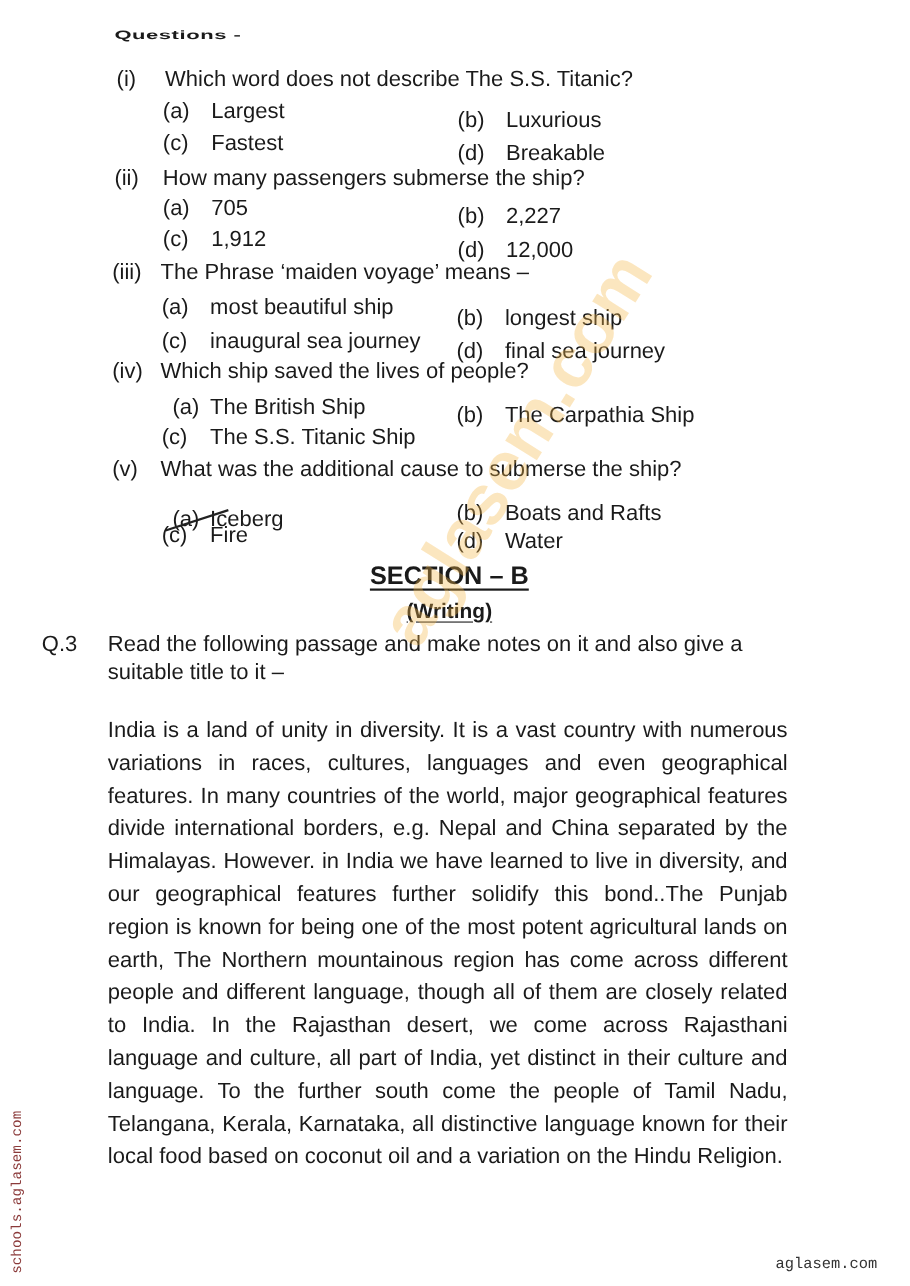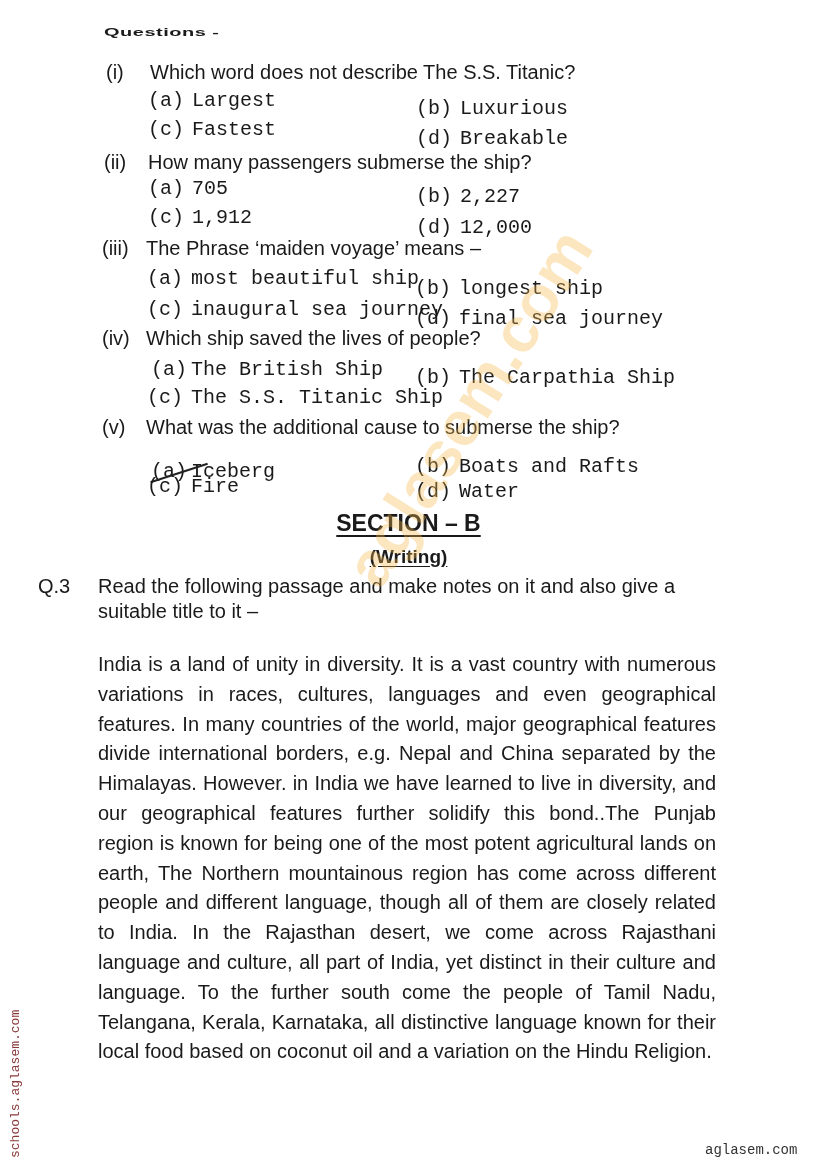--- a/index.html
+++ b/index.html
@@ -9,21 +9,21 @@
   }
   .page { position: absolute; left: 0; top: 0; width: 827px; height: 1145px; }
   .heading-cut {
     position: absolute; left: 104px; top: 18px; font-size: 20px; font-weight: bold;
     letter-spacing: 0.5px; transform: scaleY(0.55); transform-origin: bottom;
     line-height: 1;
   }
   .q { position: absolute; font-size: 20px; line-height: 24px; white-space: nowrap; }
   .q .num { position: absolute; left: 0; top: 0; }
   .q .text { position: absolute; left: 44px; top: 0; }
-  .opt { position: absolute; font-size: 20px; line-height: 24px; white-space: nowrap; font-family: Liberation Mono, monospace; }
+  .opt { position: absolute; font-size: 20px; line-height: 24px; white-space: nowrap; }
   .opt .lbl { display: inline-block; width: 44px; }
   .section-title {
     position: absolute; left: 0; width: 827px; text-align: center; font-weight: bold;
     font-size: 23px; text-decoration: underline; text-underline-offset: 4px;
   }
   .section-sub {
     position: absolute; left: 0; width: 827px; text-align: center; font-weight: bold;
     font-size: 19px; text-decoration: underline; text-underline-offset: 3px;
   }
   .q3 { position: absolute; left: 38px; top: 574px; font-size: 20px; line-height: 25px; width: 690px; }

